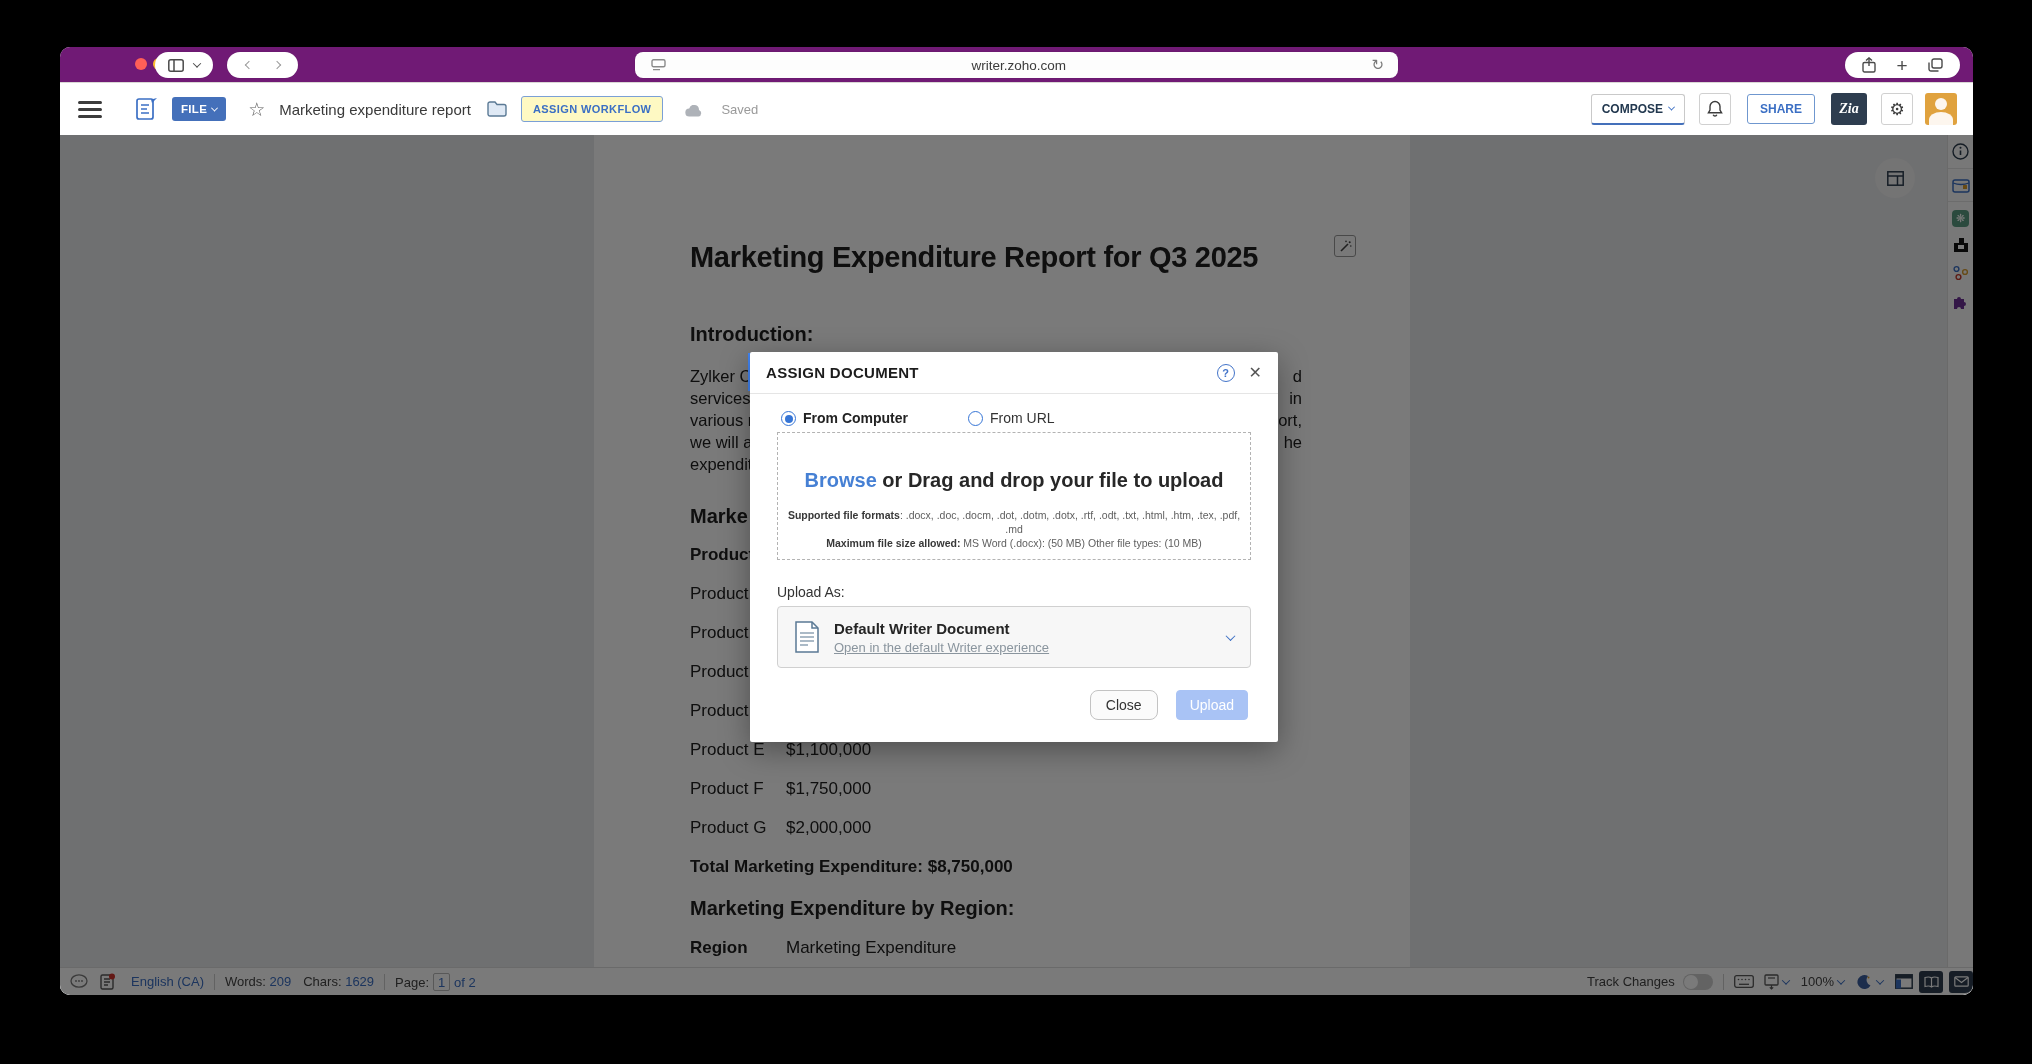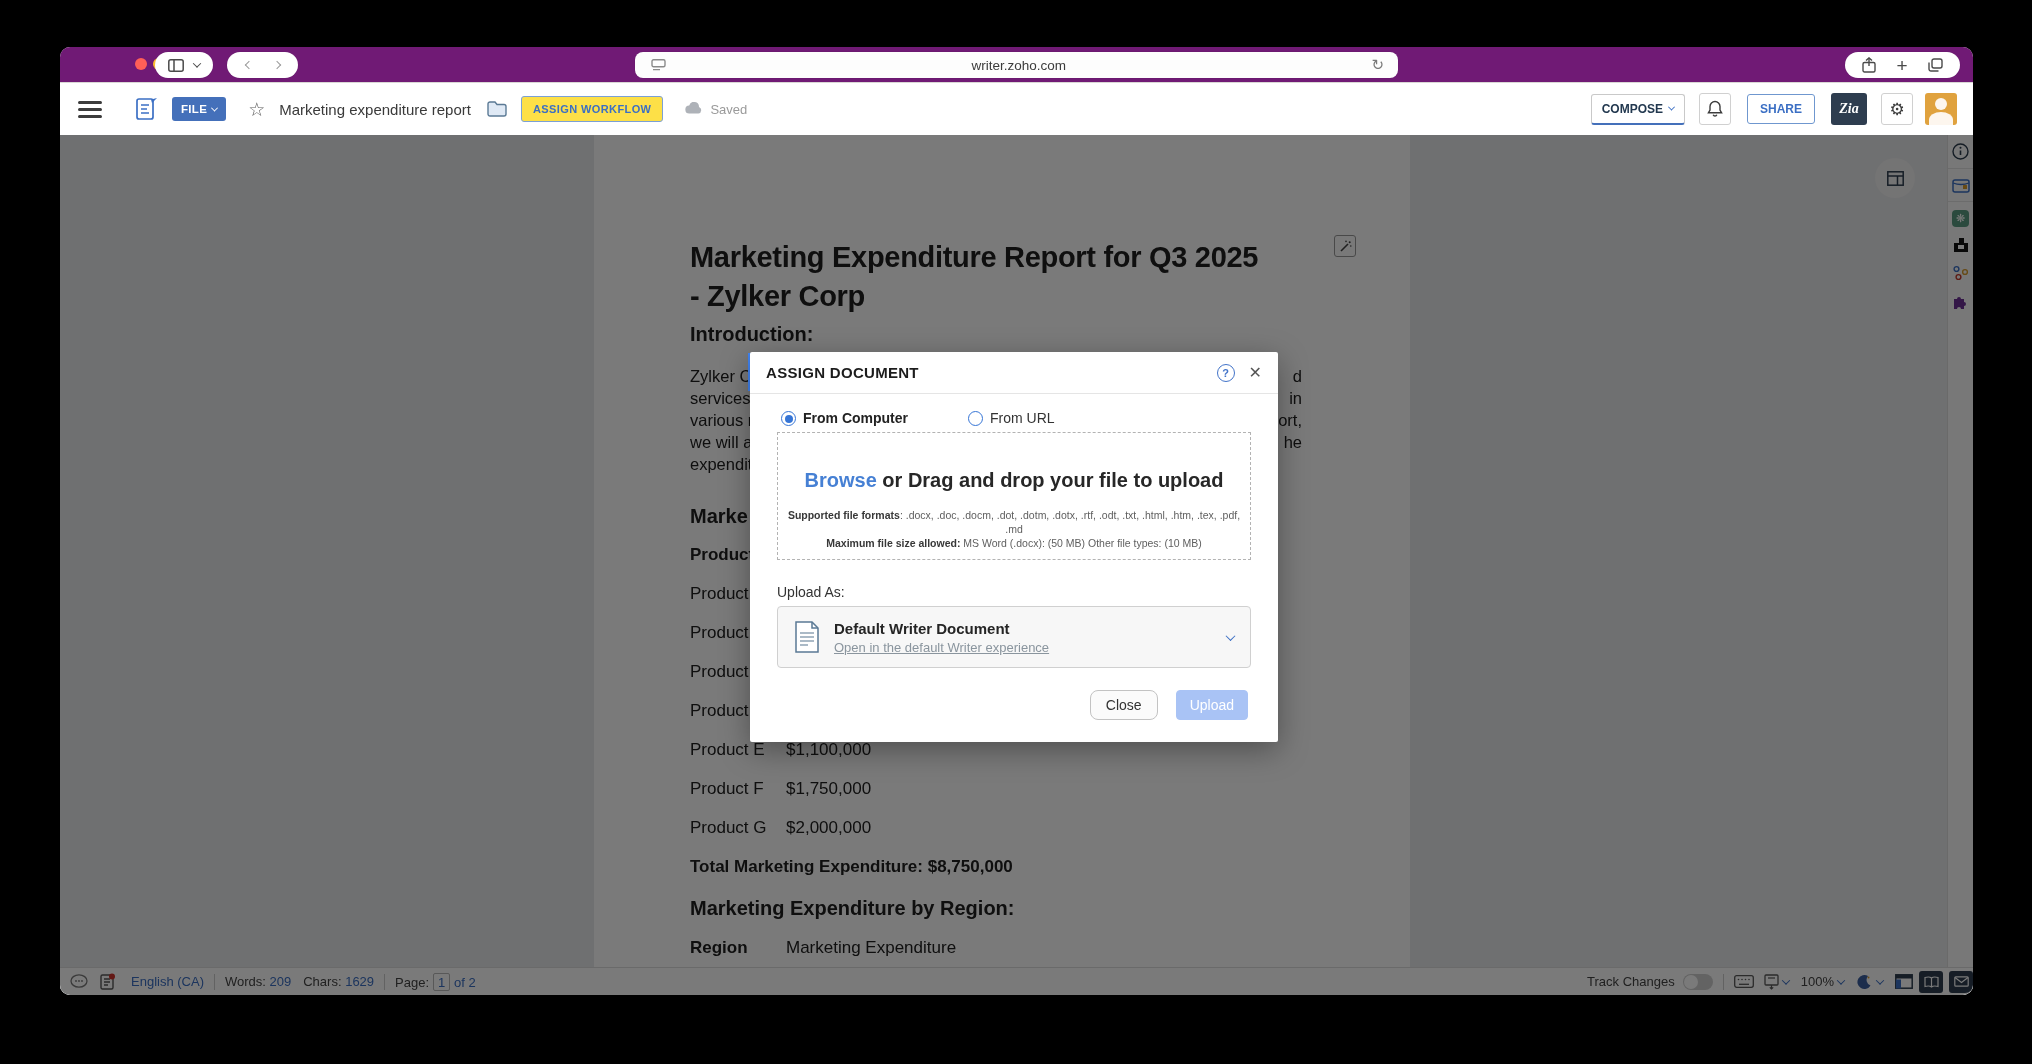--- a/index.html
+++ b/index.html
@@ -16,23 +16,23 @@
   .chev { display:inline-block; width:6px; height:6px; border-right:1.6px solid currentColor; border-bottom:1.6px solid currentColor; }
   .chev.down  { transform:rotate(45deg) translate(-1px,-1px); }
   .chev.left  { transform:rotate(135deg); }
   .chev.right { transform:rotate(-45deg); }
   .urlbar { position:absolute; left:575px; top:5px; width:763px; height:26px; background:#fdfdfd; border-radius:8px; box-shadow:0 0 0 0.5px rgba(0,0,0,0.07); display:flex; align-items:center; }
   .url-text { flex:1; text-align:center; font-size:13.5px; color:#3c3c3c; }
 
   
   .toolbar { position:absolute; left:0; top:36px; width:100%; height:52px; background:#fff; display:flex; align-items:center; }
   .btn-file { background:#4470ba; color:#fff; font-size:11.5px; font-weight:bold; border-radius:3px; padding:6px 9px; display:flex; align-items:center; gap:5px; letter-spacing:.3px; }
-  .btn-workflow { border:1px solid #7ba0d6; color:#3b6fc4; font-size:11px; font-weight:bold; letter-spacing:.4px; border-radius:3px; padding:6px 11px; background:#fde047; }
+  .btn-workflow { border:1px solid #7ba0d6; color:#3b6fc4; font-size:11px; font-weight:bold; letter-spacing:.4px; border-radius:3px; padding:6px 11px; background:#fef9c3; }
   .doc-title { font-size:15px; color:#3a3a3a; }
-  .saved { display:flex; align-items:flex-start; gap:7px; color:#9a9a9a; font-size:13px; }
+  .saved { display:flex; align-items:flex-end; gap:18px; color:#9a9a9a; font-size:13px; }
   .btn-compose { border:1px solid #c9c9c9; border-bottom:2px solid #4470ba; border-radius:3px; padding:7px 10px; font-size:12px; font-weight:bold; color:#22384f; display:flex; align-items:center; gap:6px; background:#fff; }
   .icon-box { width:32px; height:32px; border:1px solid #d0d0d0; border-radius:3px; display:flex; align-items:center; justify-content:center; background:#fff; }
   .btn-share { border:1px solid #6f97cf; border-radius:3px; padding:7px 12px; font-size:12px; font-weight:bold; color:#3b6fc4; background:#fff; }
   .btn-zia { width:36px; height:32px; background:#2e3d4f; border-radius:3px; color:#fff; font-size:14px; font-style:italic; font-weight:bold; display:flex; align-items:center; justify-content:center; font-family:"Liberation Serif", serif; }
   .avatar { width:32px; height:32px; border-radius:3px; background:#e0a23e; position:relative; overflow:hidden; }
   .avatar:before { content:""; position:absolute; left:10px; top:5px; width:12px; height:12px; border-radius:50%; background:#fdf6ee; }
   .avatar:after  { content:""; position:absolute; left:4px; top:19px; width:24px; height:16px; border-radius:50% 50% 0 0; background:#fdf6ee; }
 
   
   .app-body { position:absolute; left:0; top:88px; width:100%; height:860px; background:#e9eaec; }
@@ -190,21 +190,20 @@
     </span>
     <span class="avatar" style="margin-left:12px; margin-right:16px"></span>
   </div>
 
   <div class="app-body">
 
     <div class="page">
       <div class="doc">
         <div class="abs doc-h1" style="left:96px; top:103px; width:640px">
           <span style="display:block">Marketing Expenditure Report for Q3 2025</span>
-          <span style="display:block">- Zylker Corp</span>
         </div>
         <div class="abs" style="left:740px; top:100px; width:22px; height:22px; border:1px solid #9a9a9a; border-radius:3px; background:#fdfdfd; display:flex; align-items:center; justify-content:center">
           <svg width="13" height="13" viewBox="0 0 13 13">
               <line x1="2" y1="11" x2="9" y2="4" stroke="#444" stroke-width="1.6"></line>
               <circle cx="10.7" cy="2.3" r="1" fill="#444"></circle>
               <circle cx="11.8" cy="6" r="0.8" fill="#444"></circle>
               <circle cx="7" cy="1.4" r="0.8" fill="#444"></circle>
             </svg>
         </div>
         <div class="abs doc-h2" style="left:96px; top:188px">Introduction:</div>

